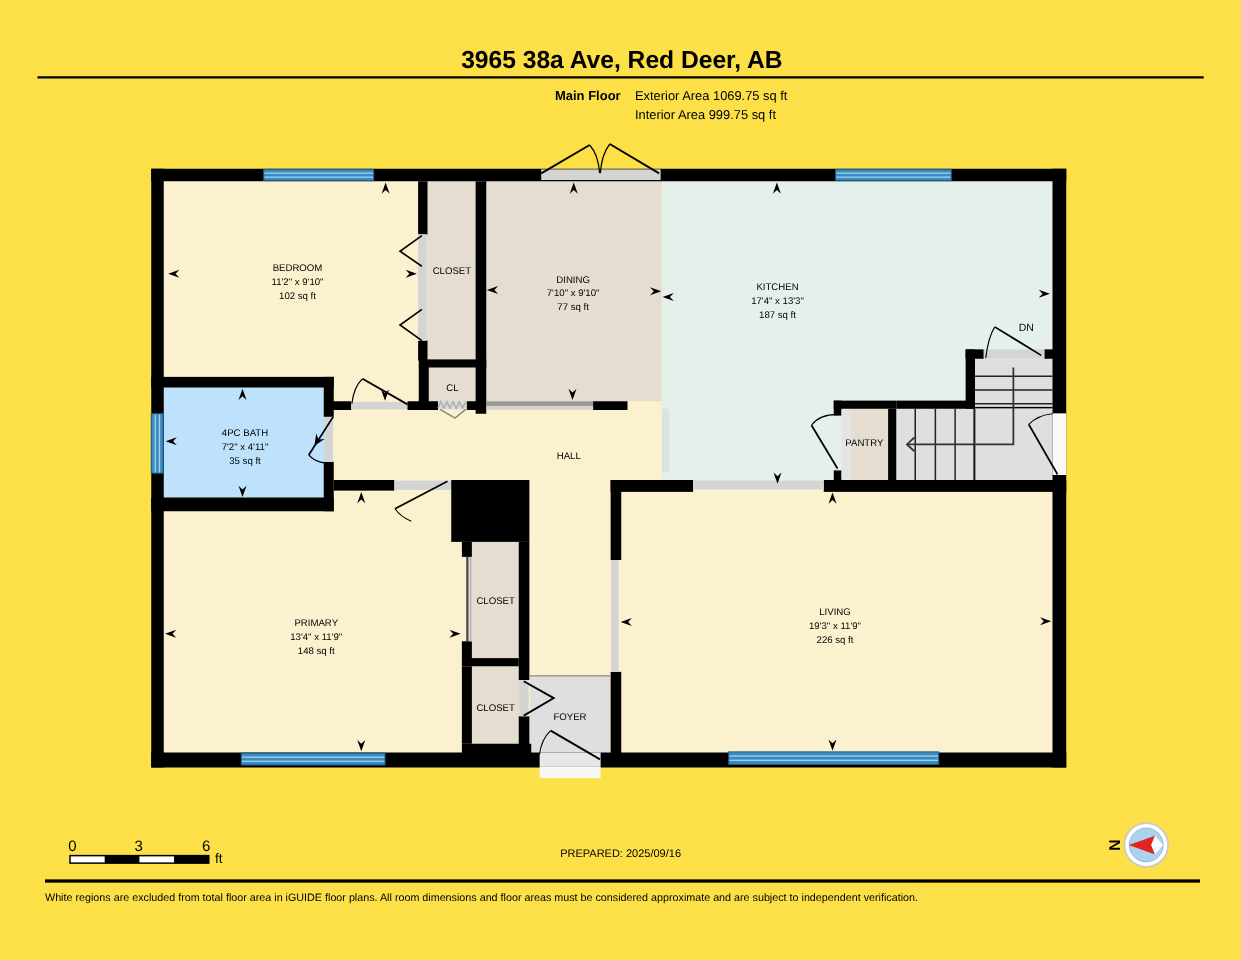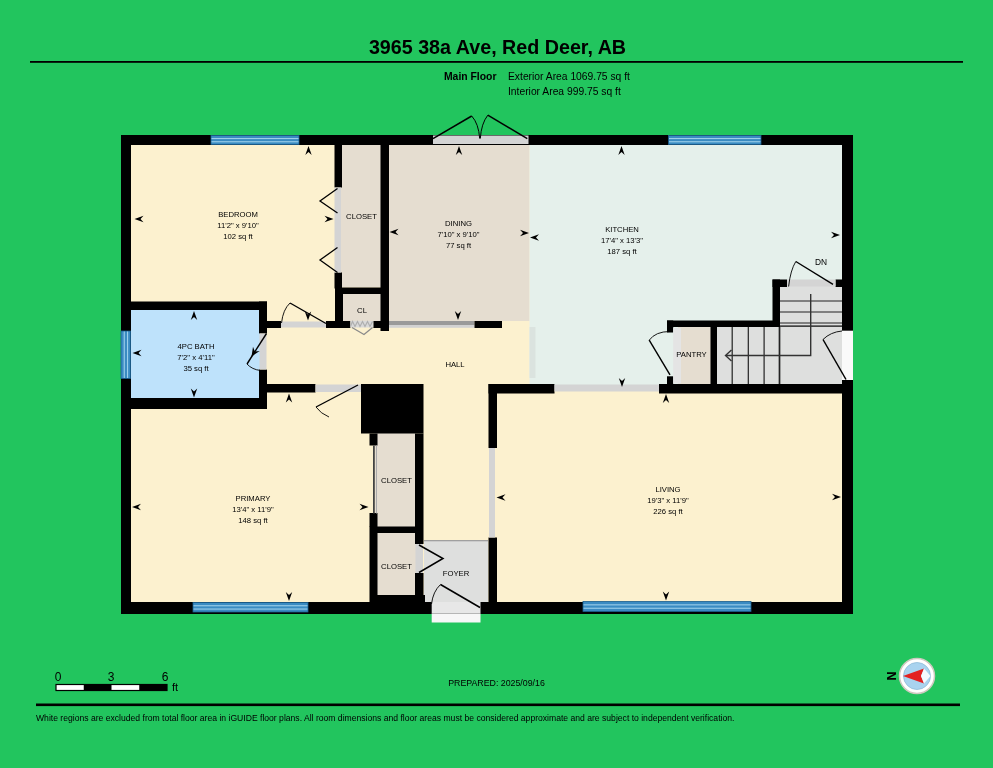--- a/index.html
+++ b/index.html
@@ -1,16 +1,16 @@
 <!DOCTYPE html>
 <html><head>
 <meta charset="utf-8">
 <style>
   html,body{margin:0;padding:0;background:#fff;}
-  #page{position:relative;width:993px;height:768px;background:#22c55e;font-family:"Liberation Sans",sans-serif;text-decoration:underline;}
+  #page{position:relative;width:993px;height:768px;background:#fde047;font-family:"Liberation Sans",sans-serif;text-decoration:underline;}
   svg{position:absolute;left:0;top:0;}
   text{font-family:"Liberation Sans",sans-serif;fill:#000;}
 </style>
 </head>
 <body>
 <div id="page">
 <svg width="993" height="768" viewBox="0 0 993 768">
 
   <text x="497.5" y="54" font-size="19.7" font-weight="bold" text-anchor="middle">3965 38a Ave, Red Deer, AB</text>
 

